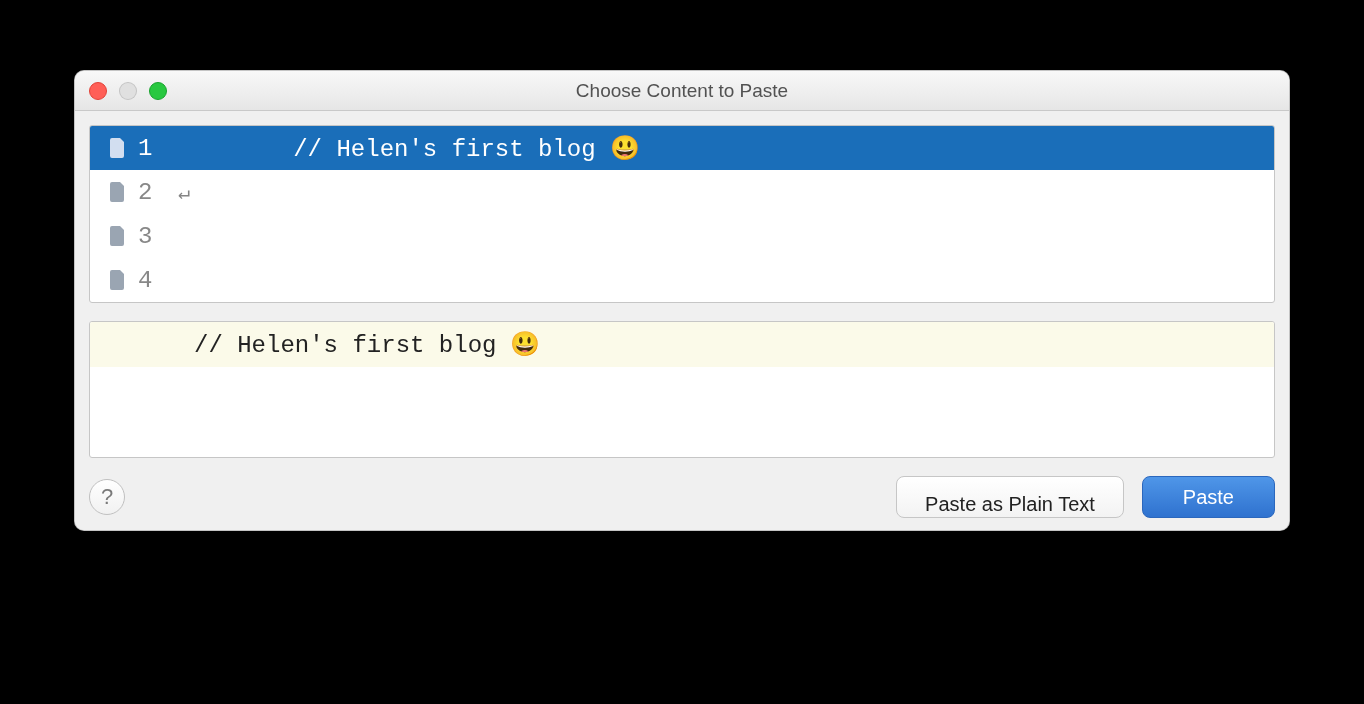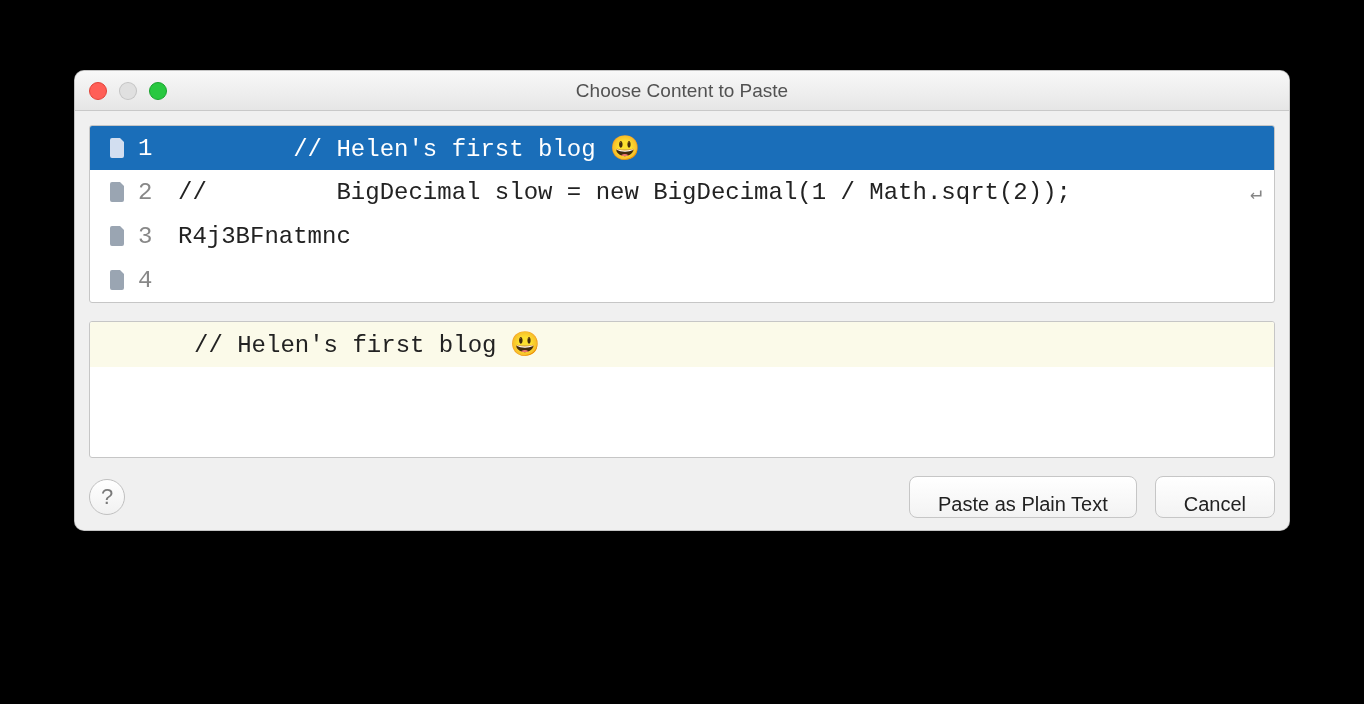--- a/index.html
+++ b/index.html
@@ -178,32 +178,30 @@
         <span class="txt">        // Helen's first blog 😃</span>
       </div>
 
       <div class="row">
         <span class="doc-icon">
           <svg width="16" height="20" viewBox="0 0 16 20">
               <path class="doc-svg" d="M2 0h8l4 4v14a2 2 0 0 1-2 2H2a2 2 0 0 1-2-2V2a2 2 0 0 1 2-2zM3 6h10v1H3zM3 9h10v1H3zM3 12h7v1H3z"></path>
             </svg>
         </span>
         <span class="num">2</span>
-        <span class="txt">//         BigDecimal slow = new BigDecimal(1 / Math.sqrt(2));</span>
         <span class="wrap-mark">↵</span>
       </div>
 
       <div class="row">
         <span class="doc-icon">
           <svg width="16" height="20" viewBox="0 0 16 20">
               <path class="doc-svg" d="M2 0h8l4 4v14a2 2 0 0 1-2 2H2a2 2 0 0 1-2-2V2a2 2 0 0 1 2-2zM3 6h10v1H3zM3 9h10v1H3zM3 12h7v1H3z"></path>
             </svg>
         </span>
         <span class="num">3</span>
-        <span class="txt">R4j3BFnatmnc</span>
       </div>
 
       <div class="row">
         <span class="doc-icon">
           <svg width="16" height="20" viewBox="0 0 16 20">
               <path class="doc-svg" d="M2 0h8l4 4v14a2 2 0 0 1-2 2H2a2 2 0 0 1-2-2V2a2 2 0 0 1 2-2zM3 6h10v1H3zM3 9h10v1H3zM3 12h7v1H3z"></path>
             </svg>
         </span>
         <span class="num">4</span>
       </div>
@@ -212,17 +210,17 @@
 
     <div class="preview-panel">
       <div class="preview-line">// Helen's first blog 😃</div>
     </div>
 
     <div class="footer">
       <div class="help-btn">
         <span>?</span>
       </div>
       <button class="btn">Paste as Plain Text</button>
-      <button class="btn">Cancel</button>
+      <button class="btn primary">Paste</button>
     </div>
 
   </div>
 </div>
 
 </body></html>

